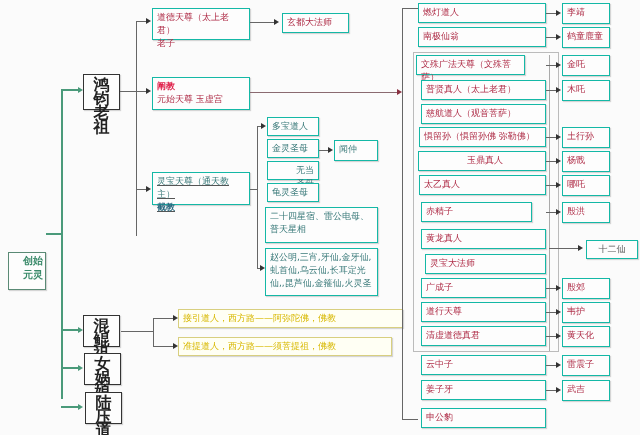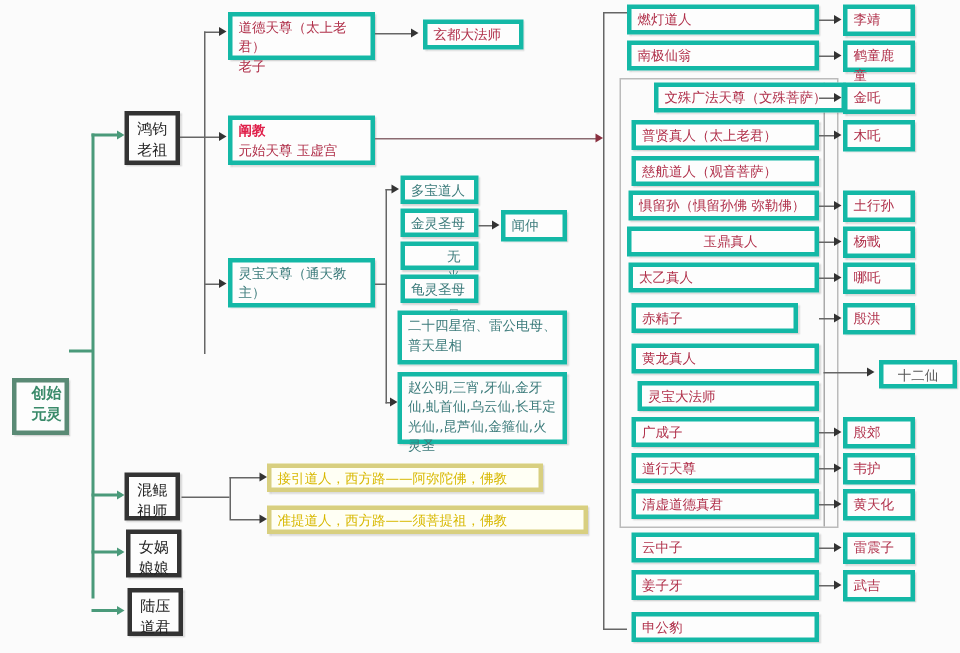--- a/index.html
+++ b/index.html
@@ -1,20 +1,20 @@
 <!DOCTYPE html>
 <html><head>
 <meta charset="utf-8">
 <style>
   html, body { margin:0; padding:0; }
   body { width:640px; height:435px; background:#fbfbfb; position:relative; overflow:hidden;
          font-family:"DejaVu Sans", sans-serif; }
-  .box { position:absolute; box-sizing:border-box; border:3px solid #14b8a6; background:#fdfdfd;
+  .box { position:absolute; box-sizing:border-box; border:1px solid #14b8a6; background:#fdfdfd;
          font-size:9px; line-height:13px; padding:2px 4px; color:#555; box-shadow:1px 1px 1px rgba(0,0,0,0.15); }
-  .bold { font-weight:normal; color:#222; font-size:10px; text-align:center; line-height:14px; padding:3px 2px; border-color:#333; }
+  .bold { font-weight:bold; color:#222; font-size:16px; text-align:center; line-height:14px; padding:3px 2px; border-color:#333; }
   .root { color:#3a8a6a; border-color:#5a8a75; font-weight:bold; font-size:10px; text-align:right; line-height:14px; padding:1px 2px;margin-top:36px; }
   .red { color:#b0304a; }
   .redb { color:#e0204a; font-weight:bold; }
   .teal { color:#3a7a7a; }
   .tealb { color:#2a6a80; font-weight:bold; }
   .yellow { color:#d8b800; border-color:#d8cf80; background:#fffff4; font-size:9px; }
   .line { position:absolute; background:#666; }
   .gline { position:absolute; background:#4a9a7a; }
   .arrow { position:absolute; width:0; height:0; border-top:3px solid transparent; border-bottom:3px solid transparent; border-left:5px solid #333; }
   .garrow { position:absolute; width:0; height:0; border-top:3px solid transparent; border-bottom:3px solid transparent; border-left:5px solid #4a9a7a; }
@@ -76,22 +76,23 @@
   <span class="red">玄都大法师</span>
 </div>
 
 <div class="box" style="left:152px;top:77px;width:98px;height:33px;">
   <span class="line2 redb">阐教</span>
   <span class="line2 red">元始天尊 玉虚宫</span>
 </div>
 <div class="line" style="left:250px;top:92px;width:150px;height:1px;background:#8a6a70;"></div>
 <div class="arrow" style="left:397px;top:89px;border-left-color:#8a3040;"></div>
 
-<div class="box" style="left:152px;top:172px;width:98px;height:33px;">
+<div class="box" style="left:152px;top:172px;width:98px;height:33px;text-decoration:underline;">
   <span class="line2 teal">灵宝天尊（通天教主）</span>
+  <span class="line2 tealb">截教</span>
 </div>
 
 <div class="line" style="left:250px;top:189px;width:8px;height:1px;"></div>
 <div class="line" style="left:257px;top:126px;width:1px;height:143px;"></div>
 <div class="line" style="left:257px;top:126px;width:6px;height:1px;"></div>
 <div class="arrow" style="left:261px;top:123px;"></div>
 <div class="line" style="left:257px;top:268px;width:6px;height:1px;"></div>
 <div class="arrow" style="left:260px;top:265px;"></div>
 
 <div class="box" style="left:267px;top:117px;width:52px;height:19px;">
@@ -110,21 +111,21 @@
   <span class="teal">二十四星宿、雷公电母、普天星相</span></div>
 <div class="box" style="left:265px;top:248px;width:113px;height:48px;line-height:13px;">
   <span class="teal">赵公明,三宵,牙仙,金牙仙,虬首仙,乌云仙,长耳定光仙,,昆芦仙,金箍仙,火灵圣</span></div>
 
 <div class="line" style="left:121px;top:331px;width:32px;height:1px;"></div>
 <div class="line" style="left:153px;top:318px;width:1px;height:28px;"></div>
 <div class="line" style="left:153px;top:318px;width:22px;height:1px;"></div>
 <div class="arrow" style="left:173px;top:315px;"></div>
 <div class="line" style="left:153px;top:346px;width:22px;height:1px;"></div>
 <div class="arrow" style="left:173px;top:343px;"></div>
-<div class="box yellow" style="left:178px;top:309px;width:184px;height:19px;">
+<div class="box yellow" style="left:178px;top:309px;width:225px;height:19px;">
   <span>接引道人，西方路——阿弥陀佛，佛教</span></div>
 <div class="box yellow" style="left:178px;top:337px;width:214px;height:19px;">
   <span>准提道人，西方路——须菩提祖，佛教</span></div>
 
 <div class="line" style="left:402px;top:8px;width:1px;height:412px;"></div>
 <div class="line" style="left:402px;top:8px;width:16px;height:1px;"></div>
 <div class="line" style="left:402px;top:419px;width:16px;height:1px;"></div>
 <div class="group" style="left:413px;top:52px;width:146px;height:300px;"></div>
 <div class="line" style="left:549px;top:55px;width:1px;height:296px;background:#aaa;"></div>
 <div class="line" style="left:549px;top:248px;width:30px;height:1px;"></div>
@@ -134,21 +135,21 @@
 
 <div id="chanjiao">
     <div class="box" style="left: 418px; top: 3px; width: 128px; height: 20px;"><span class="red">燃灯道人</span></div>
     <div class="line" style="left: 546px; top: 13px; width: 12px; height: 1px;"></div>
     <div class="arrow" style="left: 556px; top: 10px;"></div>
     <div class="box" style="left: 562px; top: 3px; width: 48px; height: 21px;"><span class="red">李靖</span></div>
     <div class="box" style="left: 418px; top: 27px; width: 128px; height: 20px;"><span class="red">南极仙翁</span></div>
     <div class="line" style="left: 546px; top: 37px; width: 12px; height: 1px;"></div>
     <div class="arrow" style="left: 556px; top: 34px;"></div>
     <div class="box" style="left: 562px; top: 27px; width: 48px; height: 21px;"><span class="red">鹤童鹿童</span></div>
-    <div class="box" style="left: 436px; top: 55px; width: 128px; height: 20px;"><span class="red">文殊广法天尊（文殊菩萨）</span></div>
+    <div class="box" style="left: 416px; top: 55px; width: 109px; height: 20px; font-family: Liberation Serif, serif;"><span class="red">文殊广法天尊（文殊菩萨）</span></div>
     <div class="line" style="left: 546px; top: 65px; width: 12px; height: 1px;"></div>
     <div class="arrow" style="left: 556px; top: 62px;"></div>
     <div class="box" style="left: 562px; top: 55px; width: 48px; height: 21px;"><span class="red">金吒</span></div>
     <div class="box" style="left: 421px; top: 80px; width: 125px; height: 20px;"><span class="red">普贤真人（太上老君）</span></div>
     <div class="line" style="left: 546px; top: 90px; width: 12px; height: 1px;"></div>
     <div class="arrow" style="left: 556px; top: 87px;"></div>
     <div class="box" style="left: 562px; top: 80px; width: 48px; height: 21px;"><span class="red">木吒</span></div>
     <div class="box" style="left: 421px; top: 104px; width: 125px; height: 20px;"><span class="red">慈航道人（观音菩萨）</span></div>
     <div class="box" style="left: 419px; top: 127px; width: 127px; height: 20px;"><span class="red">惧留孙（惧留孙佛 弥勒佛）</span></div>
     <div class="line" style="left: 546px; top: 137px; width: 12px; height: 1px;"></div>

